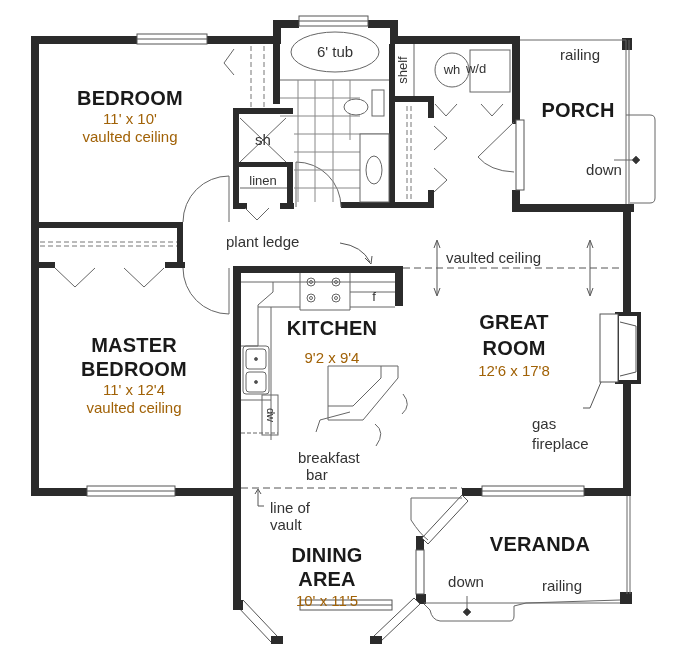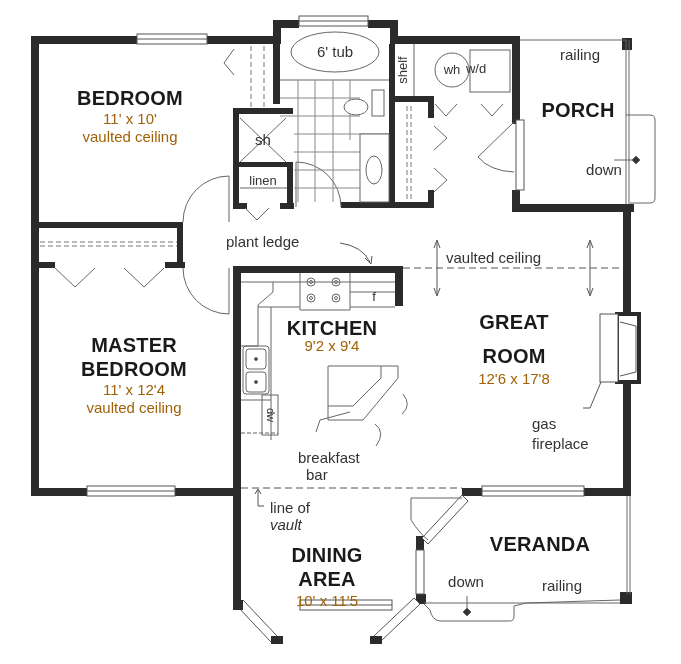--- a/index.html
+++ b/index.html
@@ -267,26 +267,26 @@
 
   <div class="lbl" style="left:134px; top:335px;">
     <div class="room">MASTER</div>
     <div class="room" style="margin-top:4px;">BEDROOM</div>
     <div class="dim">11' x 12'4</div>
     <div class="dim">vaulted ceiling</div>
   </div>
 
   <div class="lbl" style="left:332px; top:318px;">
     <div class="room">KITCHEN</div>
-    <div class="dim" style="margin-top:0;">9'2 x 9'4</div>
+    <div class="dim" style="margin-top:12px;">9'2 x 9'4</div>
   </div>
 
   <div class="lbl" style="left:514px; top:312px;">
     <div class="room">GREAT</div>
-    <div class="room" style="margin-top:14px;">ROOM</div>
+    <div class="room" style="margin-top:6px;">ROOM</div>
     <div class="dim" style="margin-top:5px;">12'6 x 17'8</div>
   </div>
 
   <div class="lbl" style="left:578px; top:100px;">
     <div class="room">PORCH</div>
   </div>
 
   <div class="lbl" style="left:327px; top:545px;">
     <div class="room">DINING</div>
     <div class="room" style="margin-top:4px;">AREA</div>
@@ -306,18 +306,18 @@
   <div class="lbl small" style="left:374px; top:290px;">f</div>
   <div class="lbl tiny" style="left:270px; top:415px; transform: translate(-50%,-50%) rotate(90deg);">dw</div>
 
   <div class="lbl left note" style="left:226px; top:234px;">plant ledge</div>
   <div class="lbl left note" style="left:446px; top:250px;">vaulted ceiling</div>
   <div class="lbl left note" style="left:298px; top:450px;">breakfast</div>
   <div class="lbl left note" style="left:306px; top:467px;">bar</div>
   <div class="lbl left note" style="left:532px; top:416px;">gas</div>
   <div class="lbl left note" style="left:532px; top:436px;">fireplace</div>
   <div class="lbl left note" style="left:270px; top:500px;">line of</div>
-  <div class="lbl left note" style="left:270px; top:517px;font-style:italic;">vault</div>
+  <div class="lbl left note" style="left:270px; top:517px;">vault</div>
   <div class="lbl note" style="left:580px; top:47px;">railing</div>
   <div class="lbl note" style="left:604px; top:162px;">down</div>
   <div class="lbl note" style="left:466px; top:574px;">down</div>
   <div class="lbl note" style="left:562px; top:578px;">railing</div>
 </div>
 
 </body></html>

